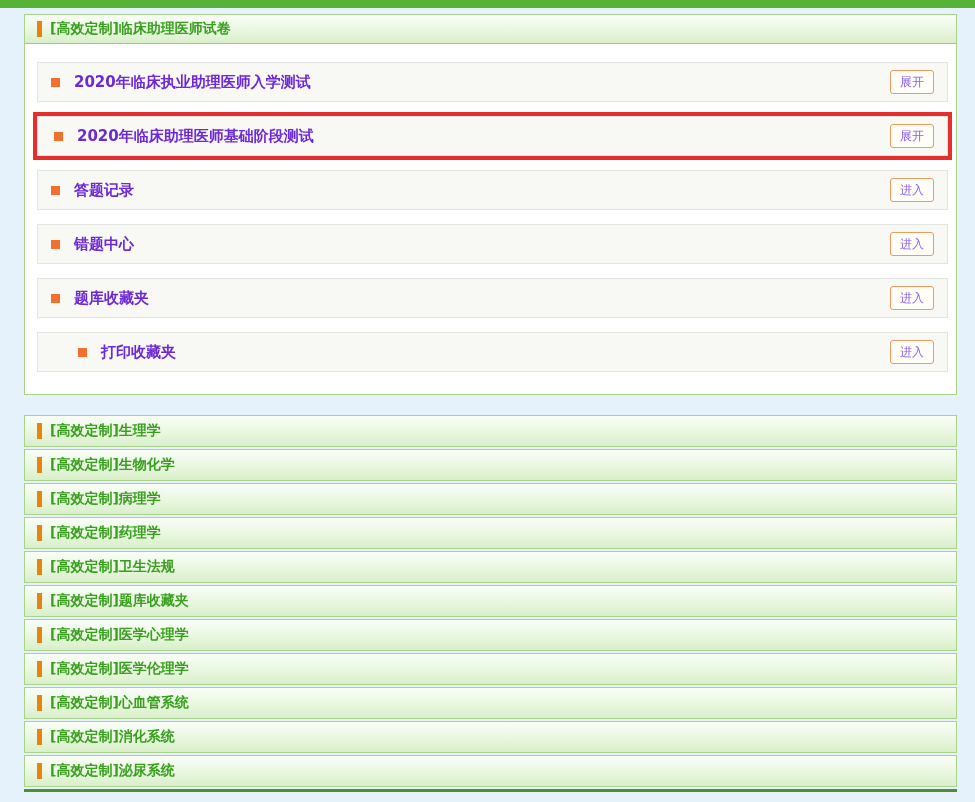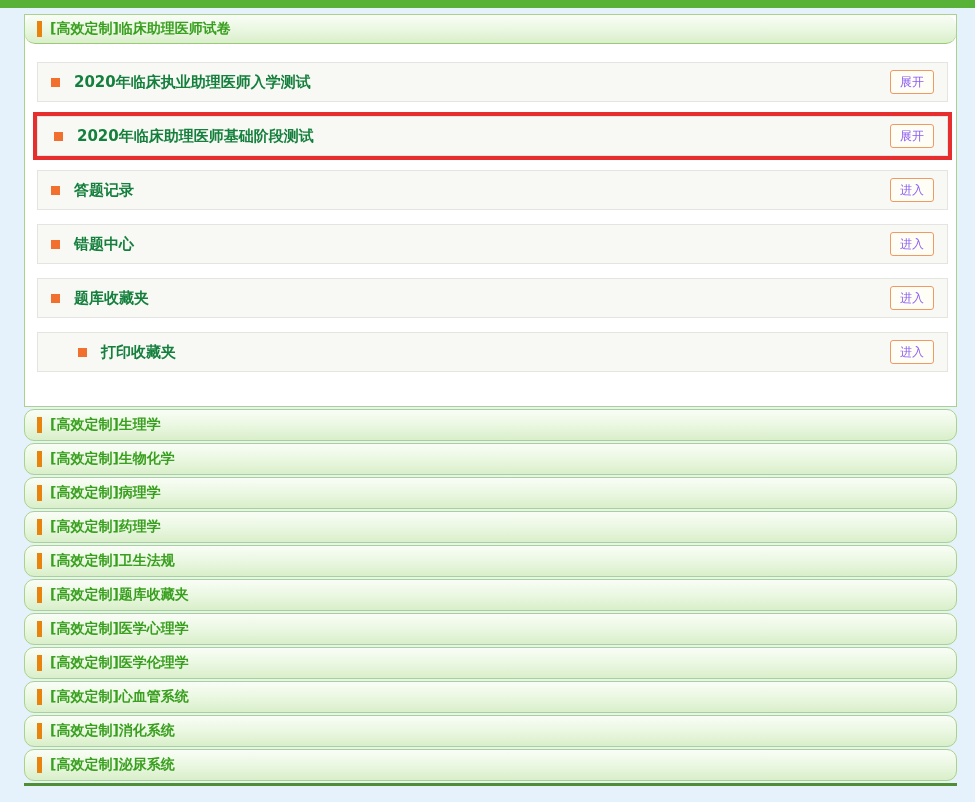--- a/index.html
+++ b/index.html
@@ -23,21 +23,20 @@
   .section {
     background: #ffffff;
     border: 1px solid #a9d28b;
   }
   .section-header, .bar {
     display: flex;
     align-items: center;
     padding-left: 12px;
     background: linear-gradient(to bottom, #f9fdf6 0%, #ecf8e4 45%, #d9efca 100%);
     cursor: pointer;
-    border-radius: 10px;
   }
   .section-header {
     height: 29px;
     border-bottom: 1px solid #9ccb78;
   }
   .marker {
     display: inline-block;
     width: 5px; height: 16px;
     background: #e8830e;
     margin-right: 8px;
@@ -53,53 +52,53 @@
   .row {
     position: relative;
     height: 40px;
     background: #f8f8f4;
     border: 1px solid #e4e4e1;
     display: flex;
     align-items: center;
     padding: 0 13px;
     margin-bottom: 14px;
   }
-  .row:last-child { margin-bottom: 16px; padding-left: 40px; }
+  .row:last-child { margin-bottom: 4px; padding-left: 40px; }
   .row.highlighted {
     box-shadow: 0 0 0 4px #e62e2e;
     padding-left: 16px;
   }
   .bullet {
     display: inline-block;
     width: 9px; height: 9px;
     background: #f1702e;
     margin-right: 14px;
     flex: none;
   }
   .row-label {
-    color: #15803d;
+    color: #6d28d9;
     font-size: 15px;
     font-weight: bold;
     cursor: pointer;
   }
   .row-spacer { flex: 1; }
   .row-btn {
     width: 44px; height: 24px;
     line-height: 22px;
     background: #fffef6;
     border: 1px solid #ef9a63;
     border-radius: 3px;
     color: #8b5cf6;
     font-size: 12px;
     text-align: center;
     cursor: pointer;
     flex: none;
   }
   
-  .bars { margin-top: 2px; }
+  .bars { margin-top: 20px; }
   .bar {
     height: 32px;
     border: 1px solid #a9d28b;
     margin-bottom: 2px;
   }
   .cutoff-line {
     height: 3px;
     background: #4e8f33;
     margin-top: 0px;
   }

